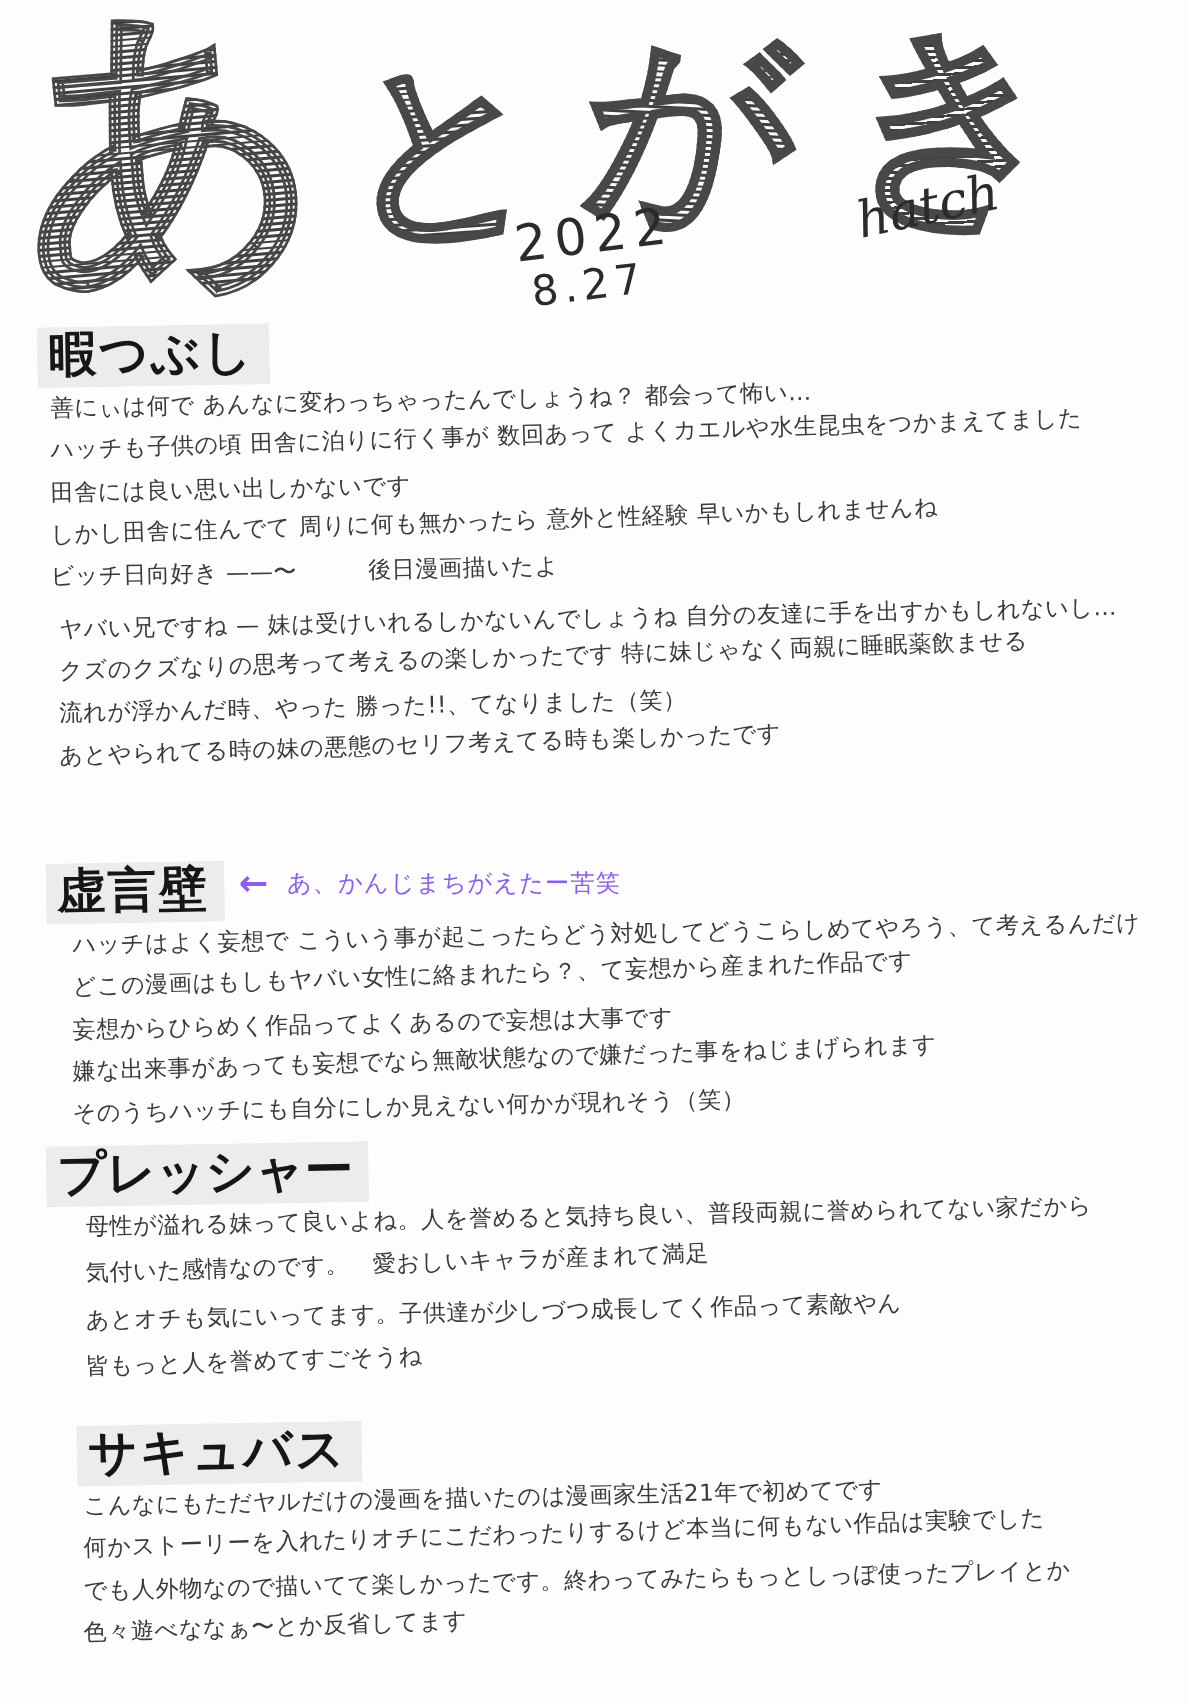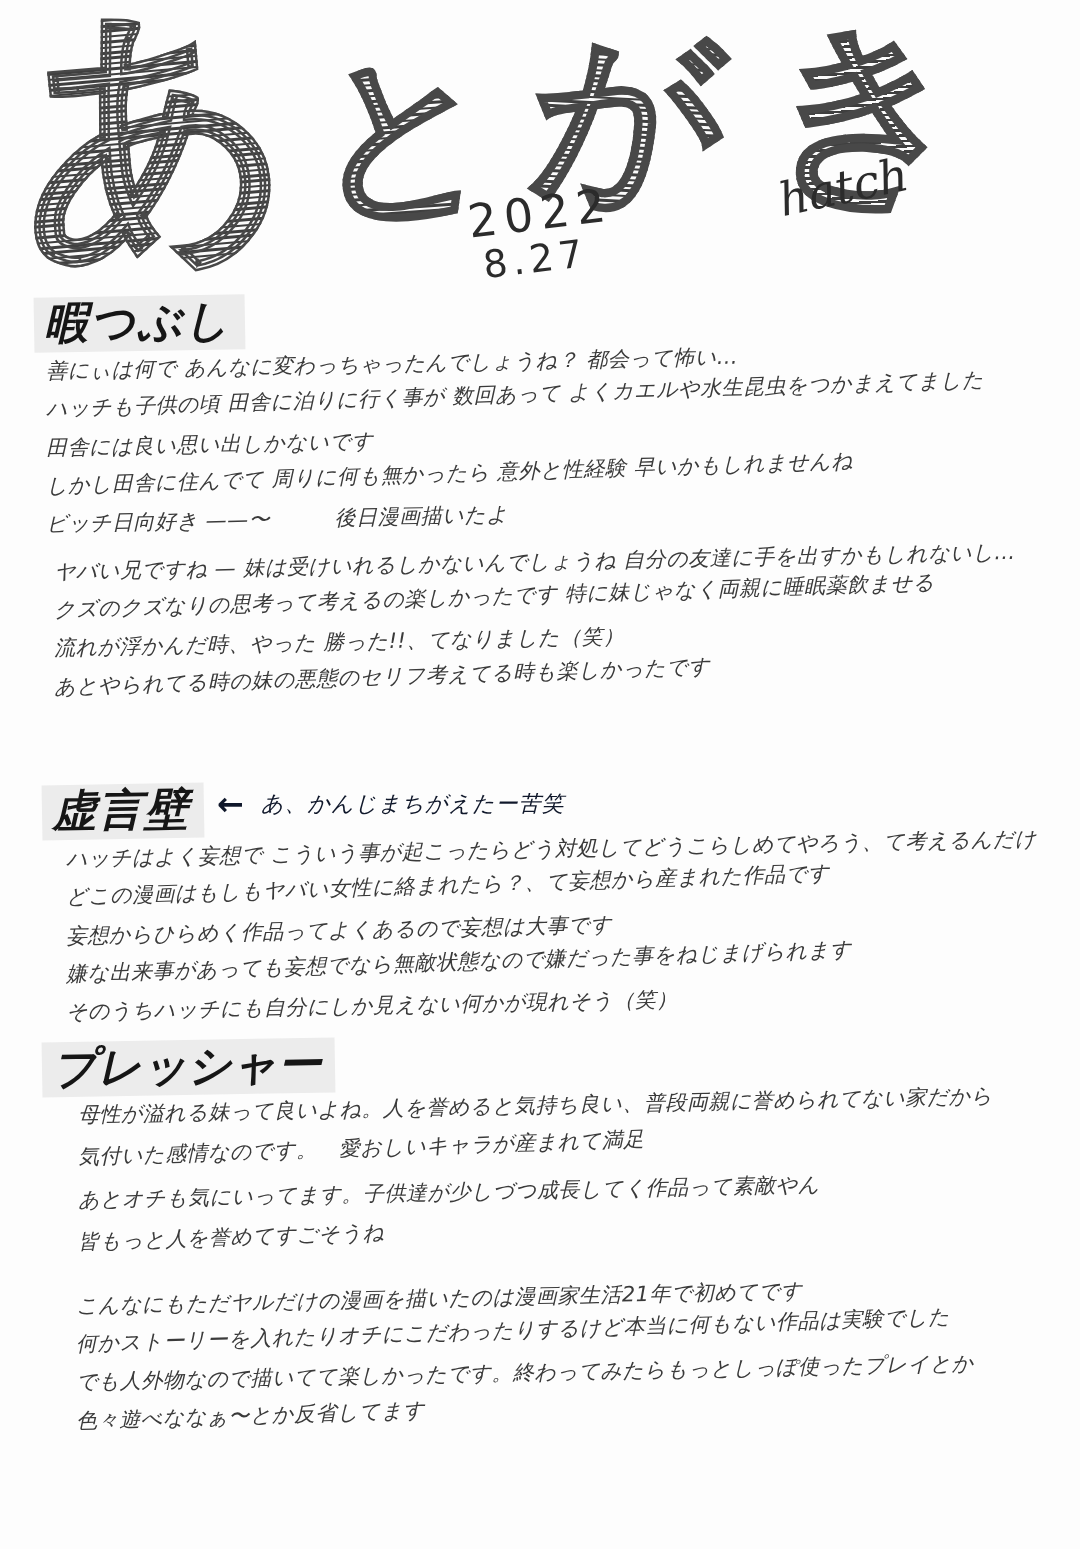--- a/index.html
+++ b/index.html
@@ -32,40 +32,40 @@
   .date .y{display:block;font-size:46px;letter-spacing:7px;}
   .date .md{display:block;font-size:38px;margin-left:10px;margin-top:-4px;letter-spacing:5px;}
 
   .sig{
     position:absolute;left:778px;top:160px;z-index:2;
     font-family:"DejaVu Serif",serif;font-style:italic;
     font-size:46px;color:#2b2b2b;transform:rotate(-12deg);
   }
 
   
-  .sec{position:absolute;left:0;width:965px;font-style:italic;}
+  .sec{position:absolute;left:0;width:965px;}
   .sec-0{top:296px;}
   .sec-1{top:560px;}
   .sec-2{top:784px;}
   .sec-3{top:1040px;}
   .sec-4{top:1294px;}
 
   .h-row{white-space:nowrap;}
   .sec-h{
     display:inline-block;margin:0 0 8px 34px;padding:3px 14px 6px 10px;
     background:#ececec;color:#161616;
     font-size:44px;font-weight:bold;letter-spacing:2px;line-height:1.05;
     transform:rotate(-1deg);
   }
   .sec-1 .sec-h{font-size:50px;margin-bottom:4px;}
   .sec-2 .sec-h{margin-left:42px;}
   .sec-3 .sec-h{margin-left:42px;letter-spacing:0;}
   .sec-4 .sec-h{margin-left:70px;}
 
-  .note{font-size:22px;color:#0f172a;margin-left:8px;vertical-align:14px;letter-spacing:1px;}
+  .note{font-size:22px;color:#8b5cf6;margin-left:8px;vertical-align:14px;letter-spacing:1px;}
   .note .arrow{font-size:32px;font-weight:bold;margin-right:8px;vertical-align:-4px;}
 
   .hl{
     margin:0 0 13px 46px;
     font-size:21px;letter-spacing:0.5px;line-height:1.2;
     white-space:nowrap;color:#3a3a3a;
     transform:rotate(-1.2deg);transform-origin:left center;
   }
   .hl:nth-of-type(even){transform:rotate(-1.8deg);}
   .sec-1 .hl{margin-left:54px;}
@@ -124,19 +124,22 @@
     <div class="h-row">
       <h2 class="sec-h">プレッシャー</h2>
     </div>
     <p class="hl">母性が溢れる妹って良いよね。人を誉めると気持ち良い、普段両親に誉められてない家だから</p>
     <p class="hl">気付いた感情なのです。　愛おしいキャラが産まれて満足</p>
     <p class="hl">あとオチも気にいってます。子供達が少しづつ成長してく作品って素敵やん</p>
     <p class="hl">皆もっと人を誉めてすごそうね</p>
   </section>
 
   <section class="sec sec-4">
+    <div class="h-row">
+      <h2 class="sec-h">サキュバス</h2>
+    </div>
     <p class="hl">こんなにもただヤルだけの漫画を描いたのは漫画家生活21年で初めてです</p>
     <p class="hl">何かストーリーを入れたりオチにこだわったりするけど本当に何もない作品は実験でした</p>
     <p class="hl">でも人外物なので描いてて楽しかったです。終わってみたらもっとしっぽ使ったプレイとか</p>
     <p class="hl">色々遊べななぁ〜とか反省してます</p>
   </section>
 
 </div>
 
 </body></html>

